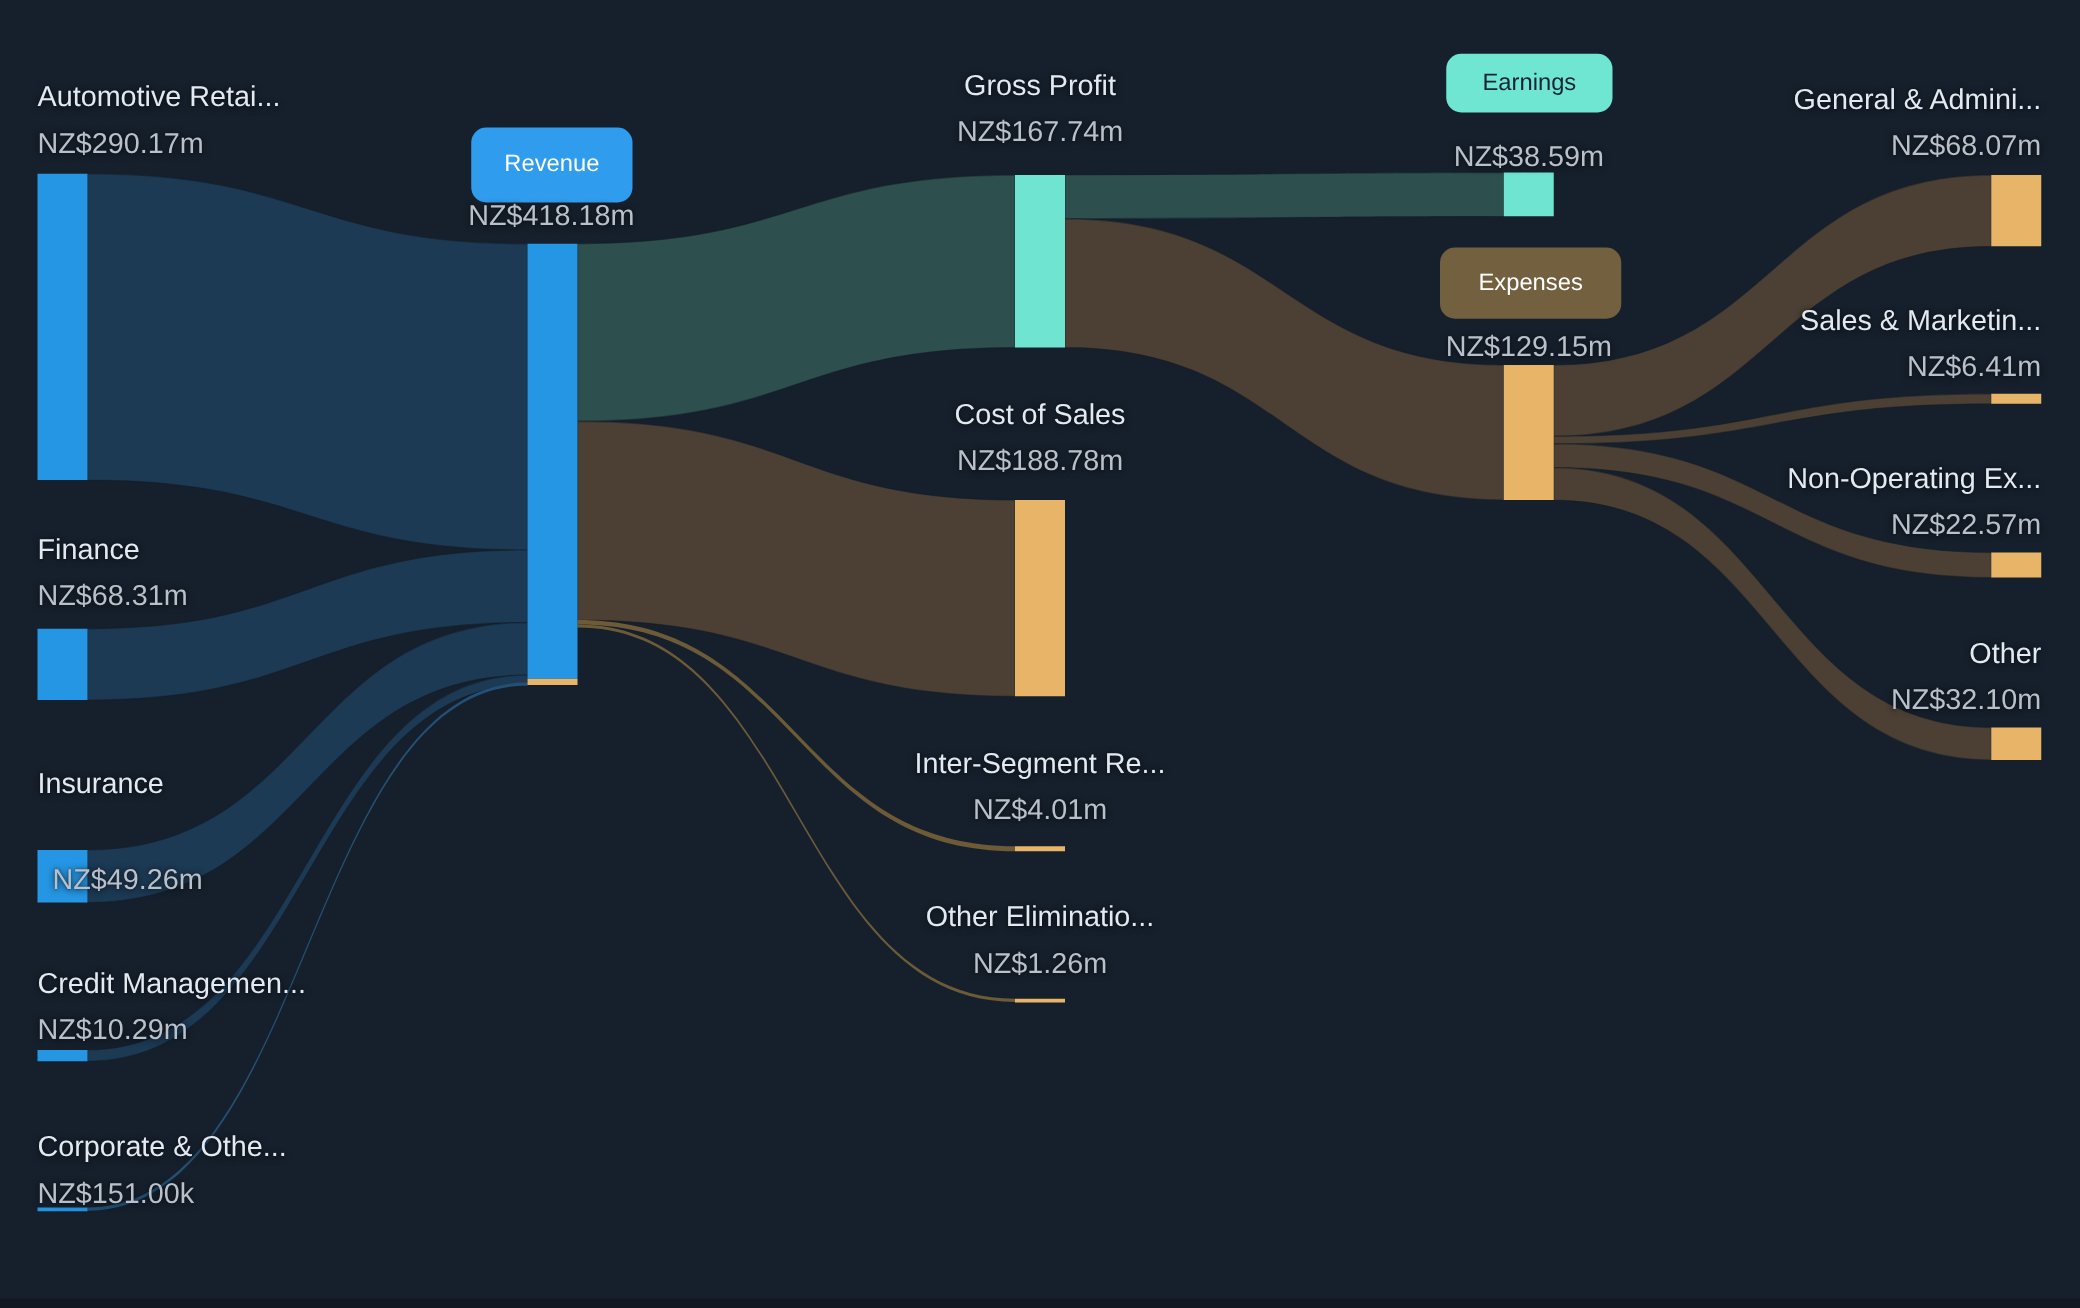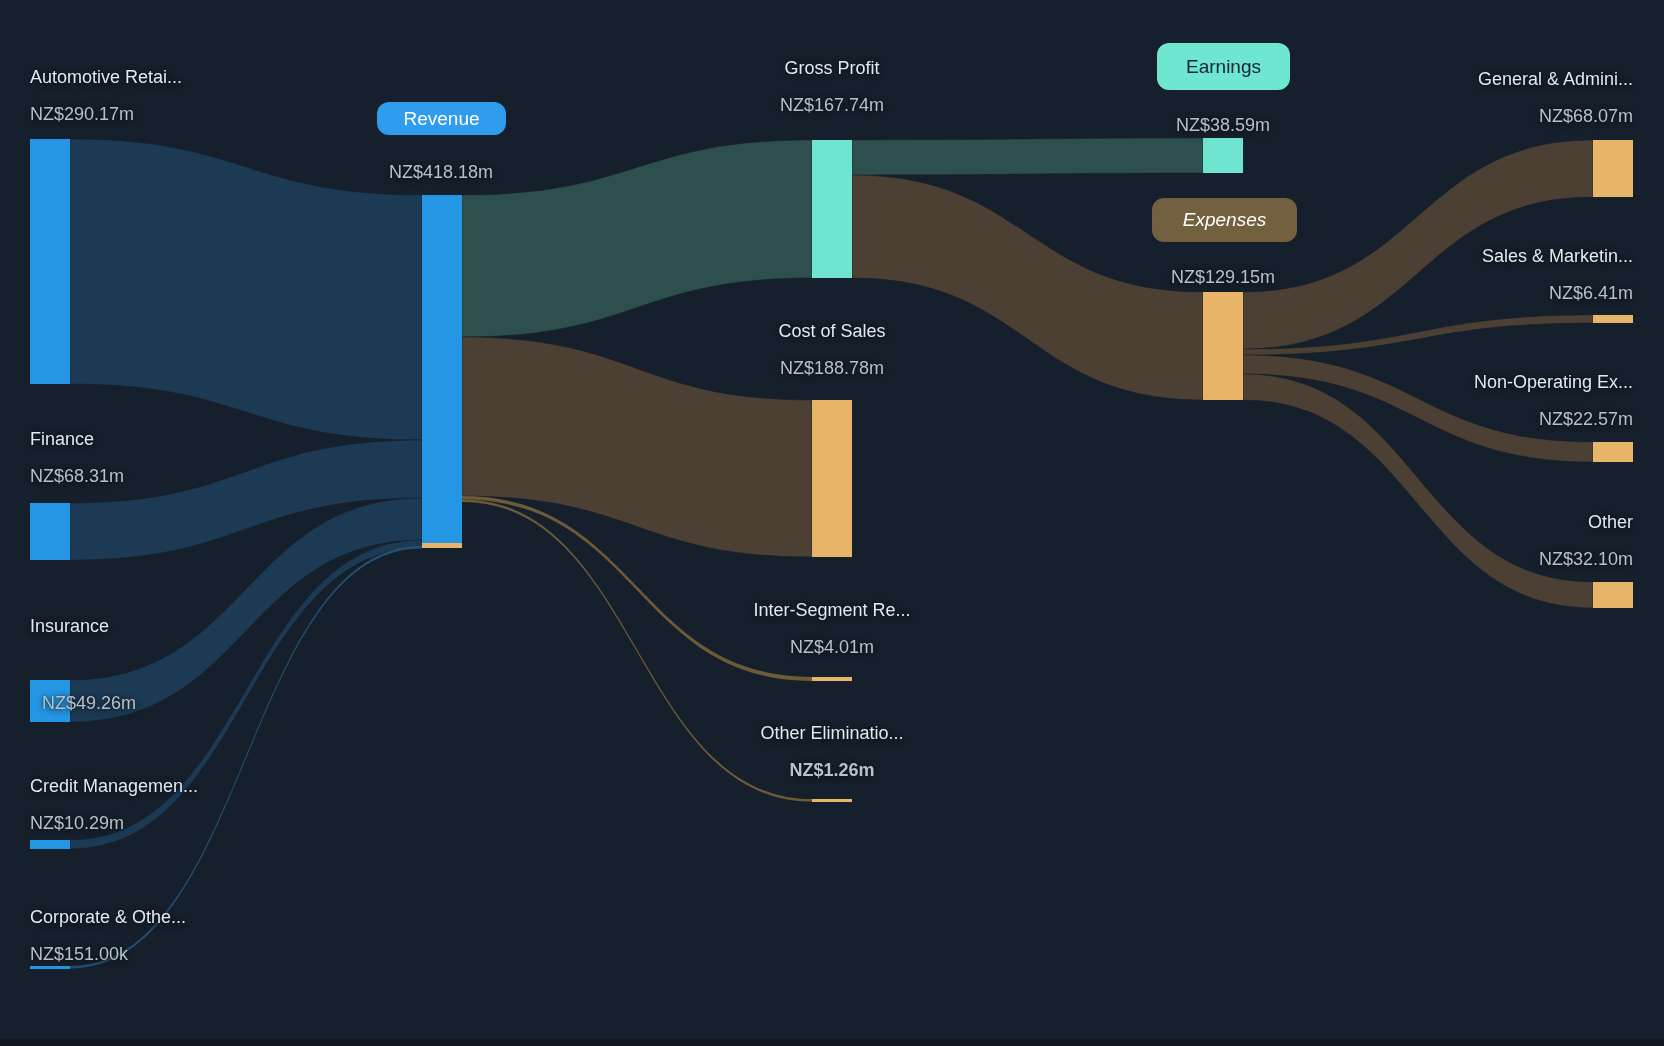--- a/index.html
+++ b/index.html
@@ -3,21 +3,21 @@
 <meta charset="utf-8">
 <style>
   html,body { margin:0; padding:0; background:#10161f; }
   .stage {
     position:relative; width:1664px; height:1046px;
     background:#16202c; overflow:hidden;
     font-family:"Liberation Sans", sans-serif;
   }
   .stage svg { position:absolute; left:0; top:0; }
   .lbl {
-    position:absolute; font-size:18px; line-height:31px; white-space:nowrap;
+    position:absolute; font-size:23px; line-height:31px; white-space:nowrap;
     color:#e3e9f1; text-shadow:0 1px 6px rgba(10,14,20,.85), 0 0 2px rgba(10,14,20,.5);
   }
   .val { color:#b9c0ca; }
   .badge {
     position:absolute; display:flex; align-items:center; justify-content:center;
     font-size:19px; border-radius:12px; white-space:nowrap;
   }
   .footer-strip { position:absolute; left:0; bottom:0; width:100%; height:7px; }
 </style>
 </head>
@@ -62,37 +62,37 @@
       <div class="lbl" style="top: 62px; left: 30px;">Automotive Retai...</div>
       <div class="lbl val" style="top: 99px; left: 30px;">NZ$290.17m</div>
       <div class="lbl" style="top: 424px; left: 30px;">Finance</div>
       <div class="lbl val" style="top: 461px; left: 30px;">NZ$68.31m</div>
       <div class="lbl" style="top: 611px; left: 30px;">Insurance</div>
       <div class="lbl val" style="top: 648px; left: 42px; margin-top: 40px;">NZ$49.26m</div>
       <div class="lbl" style="top: 771px; left: 30px;">Credit Managemen...</div>
       <div class="lbl val" style="top: 808px; left: 30px;">NZ$10.29m</div>
       <div class="lbl" style="top: 902px; left: 30px;">Corporate &amp; Othe...</div>
       <div class="lbl val" style="top: 939px; left: 30px;">NZ$151.00k</div>
-      <div class="badge" style="left: 377px; top: 102px; width: 129px; height: 33px; background: rgb(47, 156, 237); color: rgb(255, 255, 255);">
+      <div class="badge" style="left: 377px; top: 102px; width: 129px; height: 60px; background: rgb(47, 156, 237); color: rgb(255, 255, 255);">
         <span>Revenue</span>
       </div>
       <div class="lbl val" style="top: 157px; left: 441px; transform: translateX(-50%);">NZ$418.18m</div>
       <div class="lbl" style="top: 53px; left: 832px; transform: translateX(-50%);">Gross Profit</div>
       <div class="lbl val" style="top: 90px; left: 832px; transform: translateX(-50%);">NZ$167.74m</div>
       <div class="lbl" style="top: 316px; left: 832px; transform: translateX(-50%);">Cost of Sales</div>
       <div class="lbl val" style="top: 353px; left: 832px; transform: translateX(-50%);">NZ$188.78m</div>
       <div class="lbl" style="top: 595px; left: 832px; transform: translateX(-50%);">Inter-Segment Re...</div>
       <div class="lbl val" style="top: 632px; left: 832px; transform: translateX(-50%);">NZ$4.01m</div>
       <div class="lbl" style="top: 718px; left: 832px; transform: translateX(-50%);">Other Eliminatio...</div>
-      <div class="lbl val" style="top: 755px; left: 832px; transform: translateX(-50%); font-weight: bold;">NZ$1.26m</div>
+      <div class="lbl val" style="top: 755px; left: 832px; transform: translateX(-50%);">NZ$1.26m</div>
       <div class="badge" style="left: 1157px; top: 43px; width: 133px; height: 47px; background: rgb(110, 230, 210); color: rgb(21, 35, 49);">
         <span>Earnings</span>
       </div>
       <div class="lbl val" style="top: 110px; left: 1223px; transform: translateX(-50%);">NZ$38.59m</div>
-      <div class="badge" style="left: 1152px; top: 198px; width: 145px; height: 44px; background: rgb(114, 96, 63); color: rgb(255, 255, 255); font-style: italic;">
+      <div class="badge" style="left: 1152px; top: 198px; width: 145px; height: 57px; background: rgb(114, 96, 63); color: rgb(255, 255, 255);">
         <span>Expenses</span>
       </div>
       <div class="lbl val" style="top: 262px; left: 1223px; transform: translateX(-50%);">NZ$129.15m</div>
       <div class="lbl" style="top: 64px; right: 31px;">General &amp; Admini...</div>
       <div class="lbl val" style="top: 101px; right: 31px;">NZ$68.07m</div>
       <div class="lbl" style="top: 241px; right: 31px;">Sales &amp; Marketin...</div>
       <div class="lbl val" style="top: 278px; right: 31px;">NZ$6.41m</div>
       <div class="lbl" style="top: 367px; right: 31px;">Non-Operating Ex...</div>
       <div class="lbl val" style="top: 404px; right: 31px;">NZ$22.57m</div>
       <div class="lbl" style="top: 507px; right: 31px; margin-left: 18px;">Other</div>

